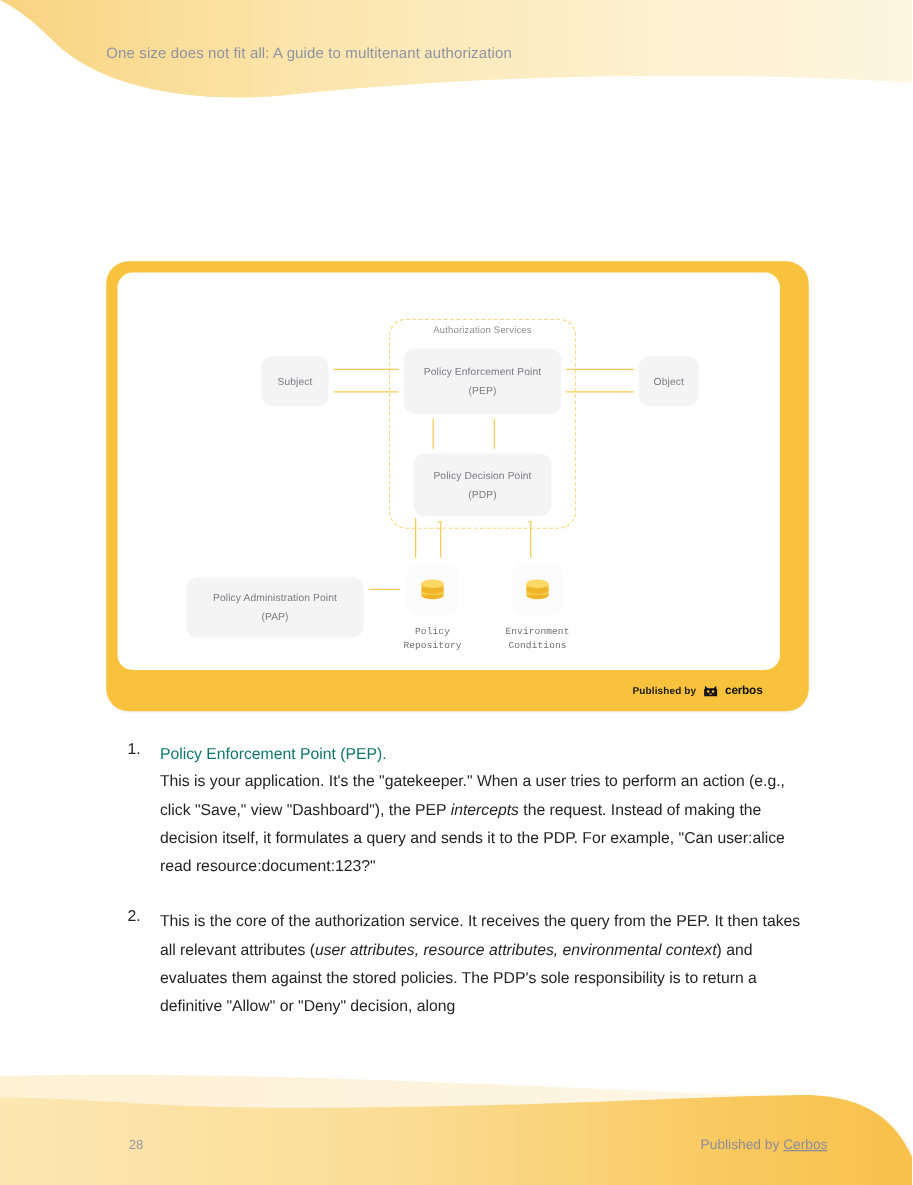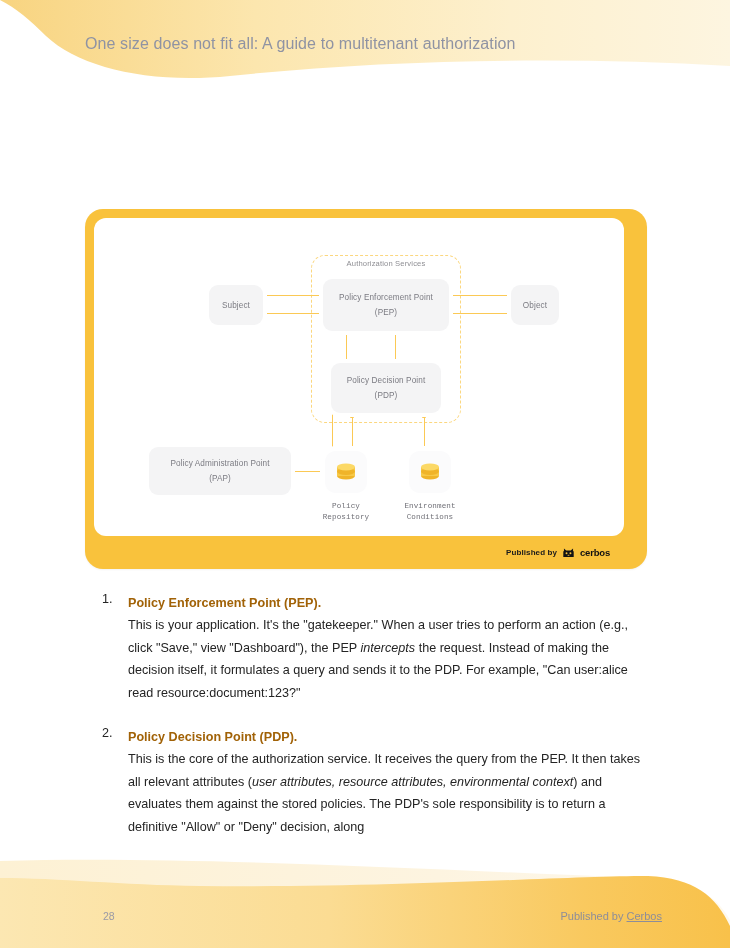--- a/index.html
+++ b/index.html
@@ -19,21 +19,21 @@
   
   .header-wave {
     position: absolute;
     top: 0; left: 0;
     width: 730px; height: 90px;
     z-index: 0;
   }
   .running-header {
     position: absolute;
     top: 35px; left: 85px;
-    font-size: 16px;
+    font-size: 12px;
     color: #8f93a3;
     letter-spacing: .1px;
     z-index: 3;
     white-space: nowrap;
   }
   .page-title {
     position: absolute;
     top: 104px; left: 85px;
     font-size: 19.5px;
     font-weight: 400;
@@ -166,21 +166,21 @@
   .ar-up    { border-width: 0 2.8px 4.4px 2.8px; border-color: transparent transparent #FBC955 transparent; }
 
   
   .list { position: absolute; top: 592px; left: 85px; width: 560px; }
   .li { position: relative; padding-left: 43px; margin-bottom: 22px; }
   .li .num {
     position: absolute; left: 17px; top: 0;
     font-size: 12.6px; color: #242424;
   }
   .li .lead {
-    font-size: 12.6px; font-weight: bold; color: #a16207;
+    font-size: 12.6px; font-weight: normal; color: #0f766e;
     display: block; line-height: 22px;
   }
   .li .bd {
     font-size: 12.6px; color: #242424; line-height: 22.5px;
     display: block;
   }
   .li .bd i { font-style: italic; }
 
   
   .footer-wave { position: absolute; bottom: 0; left: 0; width: 730px; height: 100px; z-index: 1; }
@@ -261,21 +261,21 @@
       <div class="node" id="node-pep" style="left:229px; top:61px; width:126px; height:52px;">
         <span class="l1">Policy Enforcement Point</span>
         <span class="l2">(PEP)</span>
       </div>
 
       <div class="node" id="node-pdp" style="left:237px; top:145px; width:110px; height:50px;">
         <span class="l1">Policy Decision Point</span>
         <span class="l2">(PDP)</span>
       </div>
 
-      <div class="node" id="node-pap" style="left:55px; top:229px; width:142px; height:48px;">
+      <div class="node" id="node-pap" style="left:55px; top:244px; width:142px; height:48px;">
         <span class="l1">Policy Administration Point</span>
         <span class="l2">(PAP)</span>
       </div>
 
       <div class="store" id="store-policy" style="left:231px; top:233px;">
         <svg width="26" height="26" viewBox="0 0 26 26">
           <ellipse cx="13" cy="17" rx="9" ry="3.4" fill="#F0B429"></ellipse>
           <rect x="4" y="8" width="18" height="9" fill="#F7C948"></rect>
           <ellipse cx="13" cy="12.5" rx="9" ry="3.4" fill="#F0B429"></ellipse>
           <ellipse cx="13" cy="8" rx="9" ry="3.4" fill="#FCD966"></ellipse>
@@ -316,21 +316,20 @@
   <div class="list">
 
     <div class="li">
       <span class="num">1.</span>
       <span class="lead">Policy Enforcement Point (PEP).</span>
       <span class="bd"><span>This is your application. It's the "gatekeeper." When a user tries to perform an action (e.g., click "Save," view "Dashboard"), the PEP </span><i>intercepts</i><span> the request. Instead of making the decision itself, it formulates a query and sends it to the PDP. For example, "Can user:alice read resource:document:123?"</span></span>
     </div>
 
     <div class="li">
       <span class="num">2.</span>
-      <span class="lead">Policy Decision Point (PDP).</span>
       <span class="bd"><span>This is the core of the authorization service. It receives the query from the PEP. It then takes all relevant attributes (</span><i>user attributes, resource attributes, environmental context</i><span>) and evaluates them against the stored policies. The PDP's sole responsibility is to return a definitive "Allow" or "Deny" decision, along</span></span>
     </div>
 
   </div>
 
   <svg class="footer-wave" viewBox="0 0 730 100" preserveAspectRatio="none">
     <defs>
       <linearGradient id="fgrad" x1="0" y1="0" x2="1" y2="0">
         <stop offset="0%" stop-color="#FCE7B2"></stop>
         <stop offset="45%" stop-color="#FBDC93"></stop>

